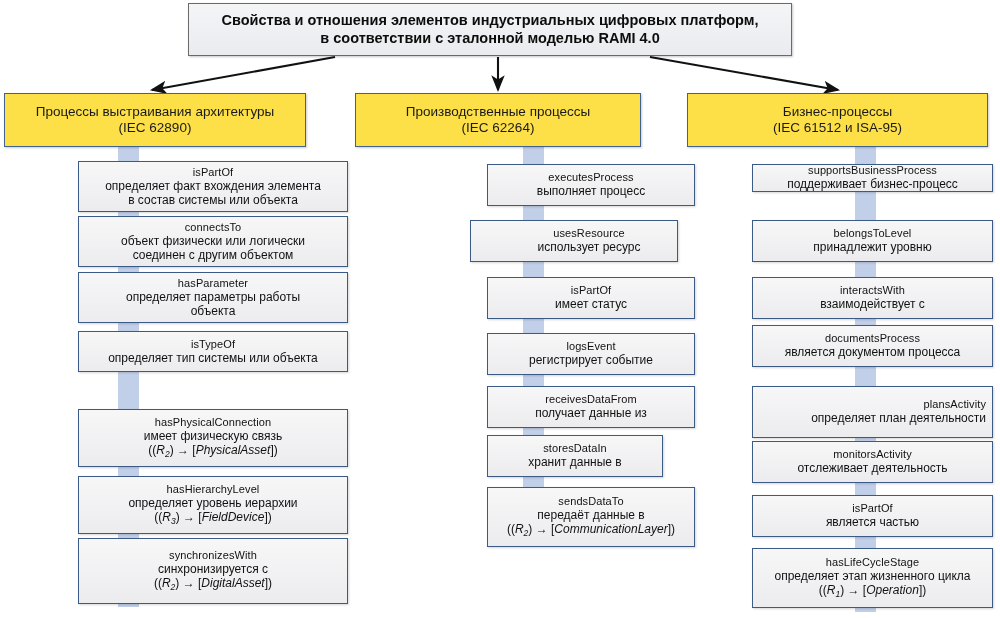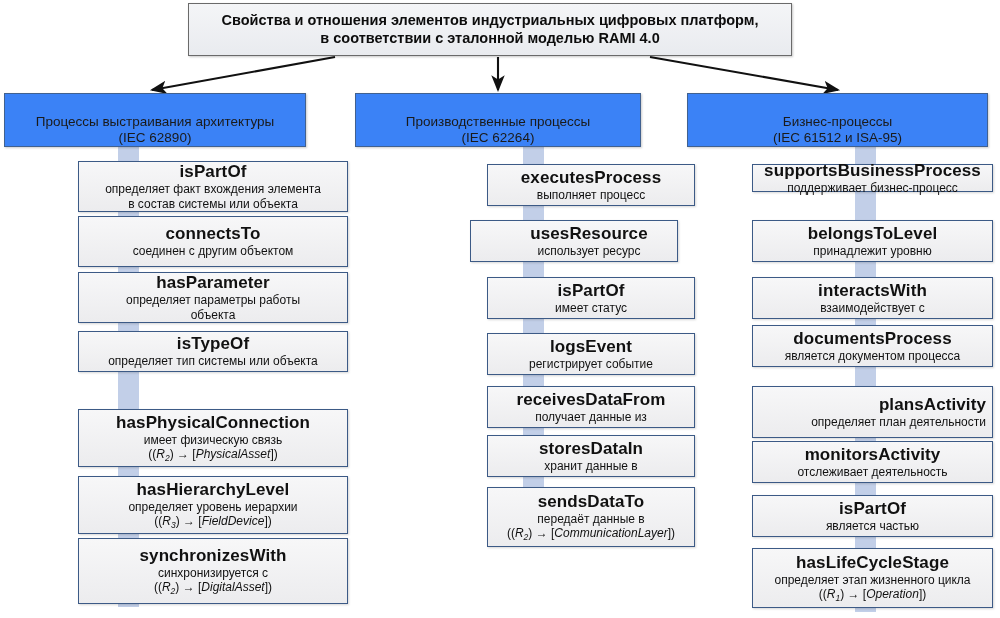--- a/index.html
+++ b/index.html
@@ -55,41 +55,40 @@
     font-weight: bold;
     font-size: 14.5px;
     color: #0d0d0d;
     padding: 4px 10px;
     box-shadow: 1px 1px 2px rgba(0,0,0,.22);
   }
   .title-box .line { display: block; }
 
   
   .cat-box {
-    background: #3b82f6;
+    background: #fde047;
     border: 1px solid #41618f;
     font-size: 13.5px;
     color: #1a1a1a;
     box-shadow: 1px 1px 2px rgba(0,0,0,.20);
-    justify-content: flex-end;
   }
   .cat-box .sub { font-size: 13.5px; }
 
   
   .rel-box {
     background: linear-gradient(#f7f7f8, #ececee);
     border: 1px solid #3c5a86;
     font-size: 12px;
     color: #111;
     padding: 3px 6px;
     box-shadow: 1px 1px 2px rgba(0,0,0,.16);
   }
   .rel-name {
-    font-weight: bold;
-    font-size: 17px;
+    font-weight: normal;
+    font-size: 11px;
     letter-spacing: .1px;
   }
   .rel-desc { font-size: 12px; }
   .rel-formula {
     font-size: 12px;
     font-style: normal;
   }
   .rel-formula i { font-style: italic; }
   .rel-formula sub { font-size: 8.5px; font-style: italic; }
 </style>
@@ -132,20 +131,21 @@
   </div>
 
   <div id="rel-host">
       <div class="box rel-box" style="left: 78px; top: 161px; width: 270px; height: 51px;">
         <div class="rel-name">isPartOf</div>
         <div class="rel-desc">определяет факт вхождения элемента</div>
         <div class="rel-desc">в состав системы или объекта</div>
       </div>
       <div class="box rel-box" style="left: 78px; top: 216px; width: 270px; height: 51px;">
         <div class="rel-name">connectsTo</div>
+        <div class="rel-desc">объект физически или логически</div>
         <div class="rel-desc">соединен с другим объектом</div>
       </div>
       <div class="box rel-box" style="left: 78px; top: 272px; width: 270px; height: 51px;">
         <div class="rel-name">hasParameter</div>
         <div class="rel-desc">определяет параметры работы</div>
         <div class="rel-desc">объекта</div>
       </div>
       <div class="box rel-box" style="left: 78px; top: 331px; width: 270px; height: 41px;">
         <div class="rel-name">isTypeOf</div>
         <div class="rel-desc">определяет тип системы или объекта</div>
@@ -178,21 +178,21 @@
         <div class="rel-desc">имеет статус</div>
       </div>
       <div class="box rel-box" style="left: 487px; top: 333px; width: 208px; height: 42px;">
         <div class="rel-name">logsEvent</div>
         <div class="rel-desc">регистрирует событие</div>
       </div>
       <div class="box rel-box" style="left: 487px; top: 386px; width: 208px; height: 42px;">
         <div class="rel-name">receivesDataFrom</div>
         <div class="rel-desc">получает данные из</div>
       </div>
-      <div class="box rel-box" style="left: 487px; top: 435px; width: 208px; height: 42px;">
+      <div class="box rel-box" style="left: 487px; top: 435px; width: 176px; height: 42px;">
         <div class="rel-name">storesDataIn</div>
         <div class="rel-desc">хранит данные в</div>
       </div>
       <div class="box rel-box" style="left: 487px; top: 487px; width: 208px; height: 60px;">
         <div class="rel-name">sendsDataTo</div>
         <div class="rel-desc">передаёт данные в</div>
         <div class="rel-formula">((<i>R</i><sub>2</sub>) → [<i>CommunicationLayer</i>])</div>
       </div>
       <div class="box rel-box" style="left: 752px; top: 164px; width: 241px; height: 28px;">
         <div class="rel-name">supportsBusinessProcess</div>

